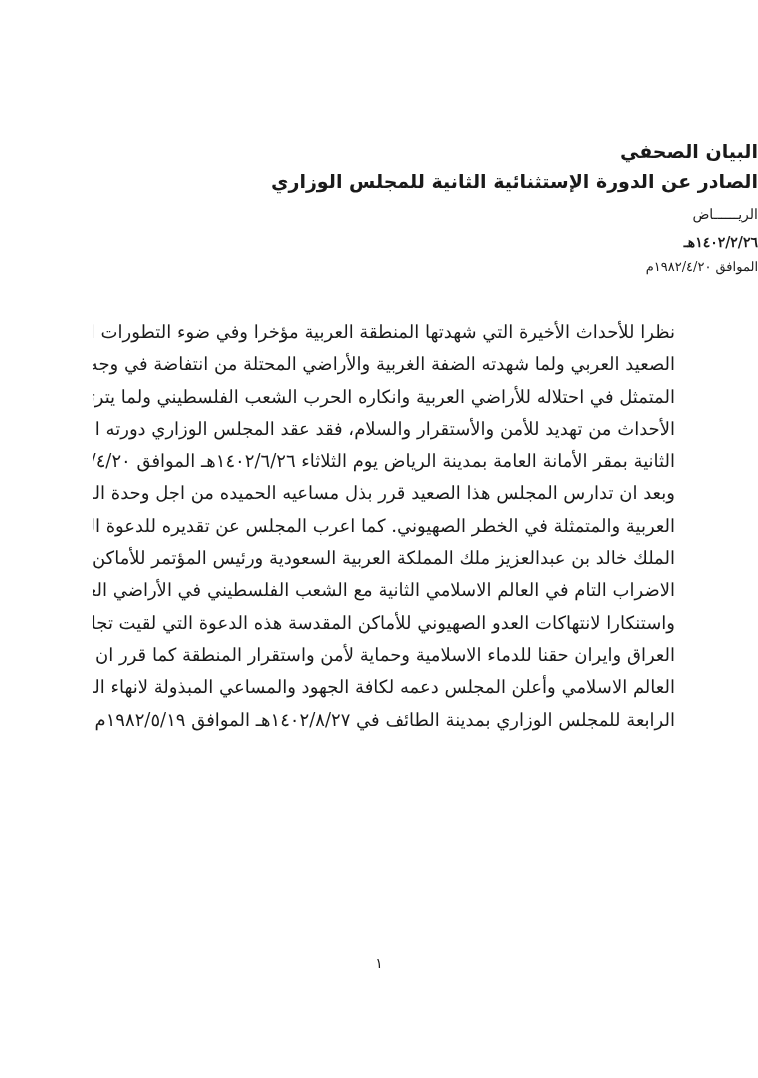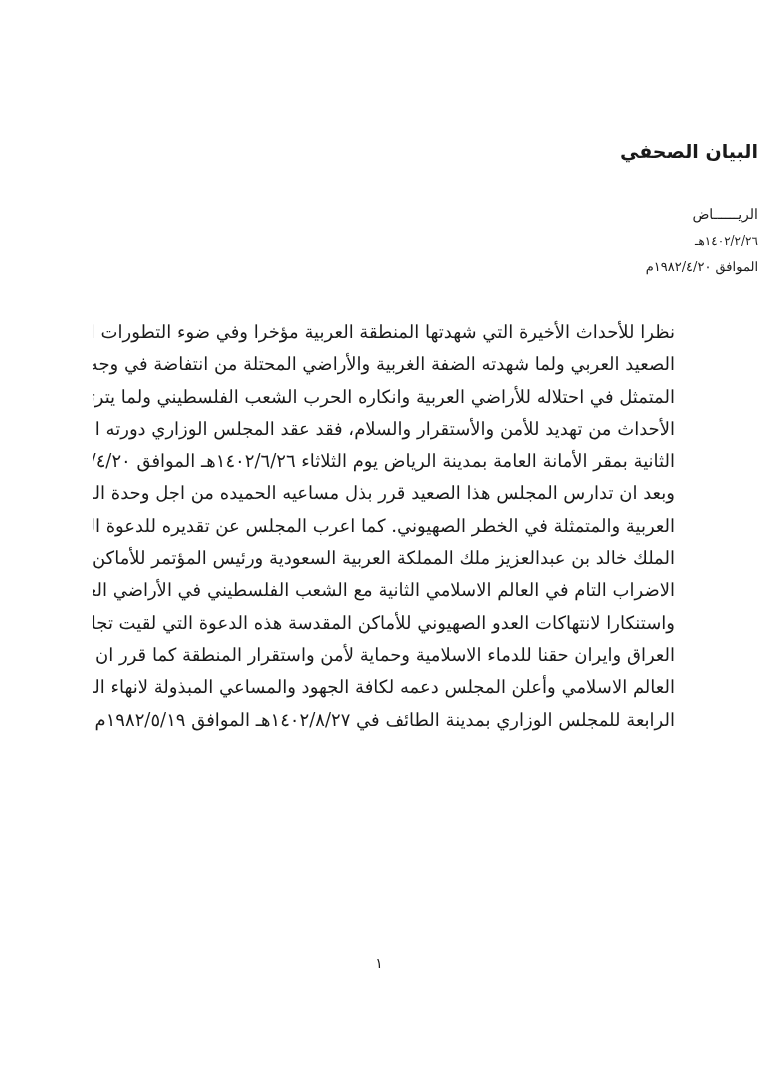--- a/index.html
+++ b/index.html
@@ -5,36 +5,37 @@
     html, body { margin: 0; padding: 0; background: #ffffff; }
     body {
       width: 758px; height: 1078px; position: relative; overflow: hidden;
       font-family: "DejaVu Serif", serif; color: #1a1a1a;
     }
     .page { position: absolute; left: 0; top: 0; width: 758px; height: 1078px; background: #fff; }
     .heading { position: absolute; left: 0; width: 758px; text-align: right; direction: rtl; }
     .title1 { top: 140px; font-family: "DejaVu Sans", sans-serif; font-weight: bold; font-size: 19px; }
     .title2 { top: 170px; font-family: "DejaVu Sans", sans-serif; font-weight: bold; font-size: 19px; }
     .place { top: 206px; font-size: 14px; }
-    .hijri { top: 234px; font-size: 12px; }
+    .hijri { top: 234px; font-size: 14px; font-weight: bold; }
     .greg { top: 259px; font-size: 13px; }
     .body-text {
       position: absolute; left: 93px; top: 316px; width: 582px;
       direction: rtl; text-align: justify; text-align-last: right;
       font-size: 18px;
     }
     .line { height: 32.3px; line-height: 32px; white-space: nowrap; overflow: hidden; text-align: justify; text-align-last: justify; }
     .line.last { text-align-last: right; }
     .page-number { position: absolute; top: 955px; left: 0; width: 758px; text-align: center; font-size: 14px; direction: rtl; }
   </style>
 </head>
 <body>
 
 <div class="page">
   <div class="heading title1">البيان الصحفي</div>
+  <div class="heading title2">الصادر عن الدورة الإستثنائية الثانية للمجلس الوزاري</div>
   <div class="heading place">الريــــــاض</div>
   <div class="heading hijri">١٤٠٢/٢/٢٦هـ</div>
   <div class="heading greg">الموافق ١٩٨٢/٤/٢٠م</div>
 
   <div class="body-text">
     <div class="line">نظرا للأحداث الأخيرة التي شهدتها المنطقة العربية مؤخرا وفي ضوء التطورات الهامة على</div>
     <div class="line">الصعيد العربي ولما شهدته الضفة الغربية والأراضي المحتلة من انتفاضة في وجه التعنت الصهيوني</div>
     <div class="line">المتمثل في احتلاله للأراضي العربية وانكاره الحرب الشعب الفلسطيني ولما يترتب على هذه</div>
     <div class="line">الأحداث من تهديد للأمن والأستقرار والسلام، فقد عقد المجلس الوزاري دورته الاستثنائية</div>
     <div class="line">الثانية بمقر الأمانة العامة بمدينة الرياض يوم الثلاثاء ١٤٠٢/٦/٢٦هـ الموافق ١٩٨٢/٤/٢٠م</div>

